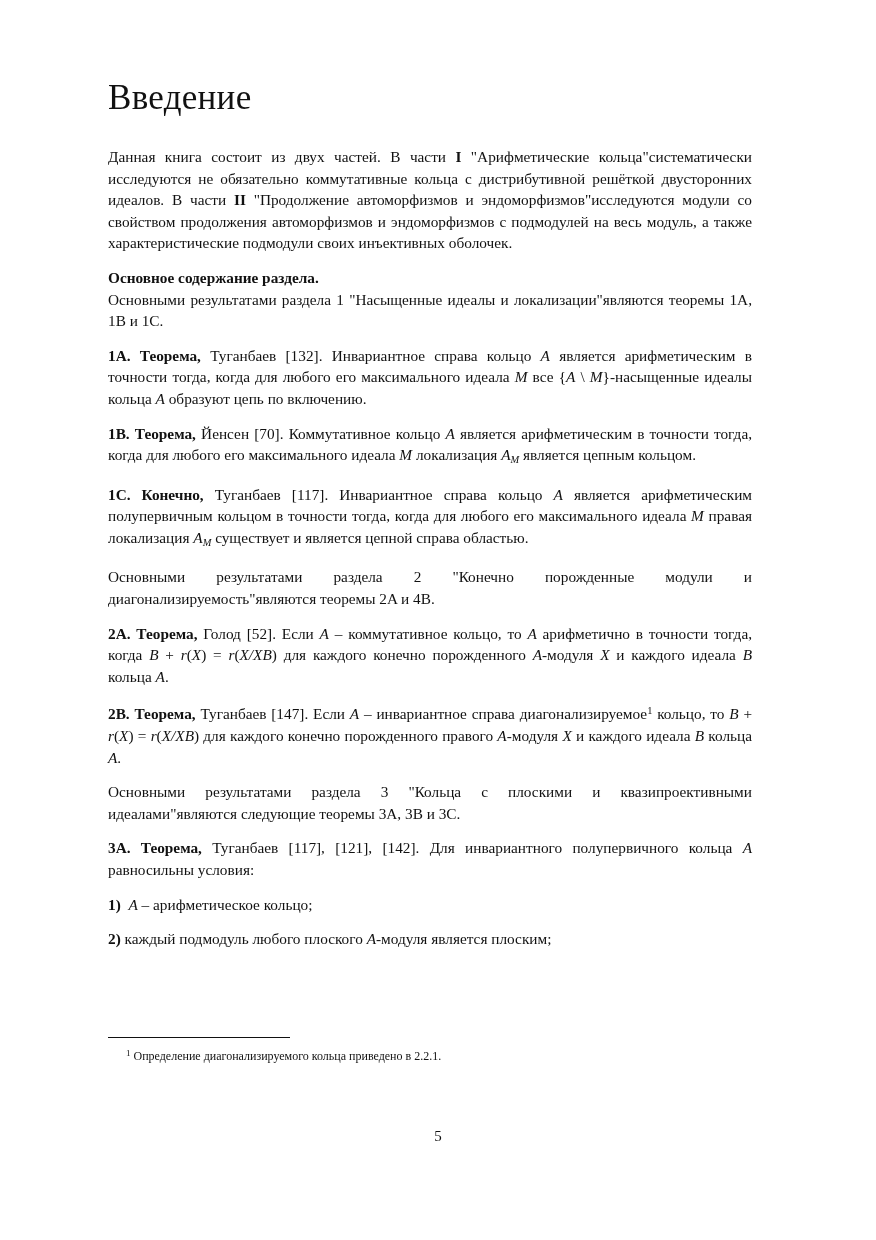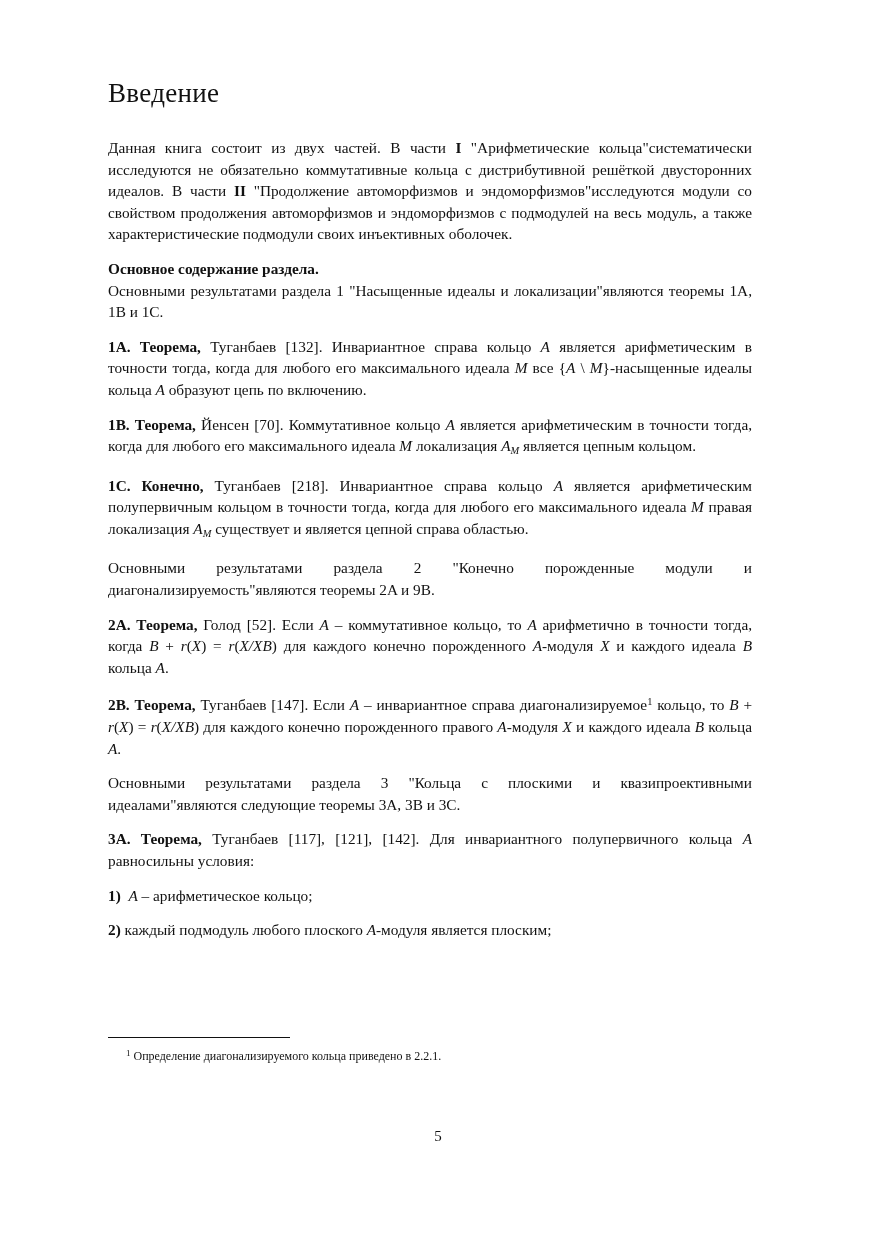--- a/index.html
+++ b/index.html
@@ -21,21 +21,21 @@
     height: 1240px;
     overflow: hidden;
   }
   .content {
     position: absolute;
     left: 108px;
     top: 78px;
     width: 660px;
   }
   h1.title {
-    font-size: 27px;
+    font-size: 35px;
     font-weight: normal;
     font-family: "Liberation Serif", "DejaVu Serif", serif;
     letter-spacing: 0.3px;
     margin: 0 0 28px 0;
     padding: 0;
   }
   p {
     margin: 0 16px 3px 0;
     font-size: 15.3px;
     line-height: 21.6px;
@@ -108,23 +108,23 @@
     <p>Данная книга состоит из двух частей. В&nbsp;части <span class="bold">I</span> "Арифметические кольца"систематически исследуются не обязательно коммутативные кольца с дистрибутивной решёткой двусторонних идеалов. В части <span class="bold">II</span> "Продолжение автоморфизмов и эндоморфизмов"исследуются модули со свойством продолжения автоморфизмов и эндоморфизмов с подмодулей на весь модуль, а также характеристические подмодули своих инъективных оболочек.</p>
 
     <p class="gap tight bold">Основное содержание раздела.</p>
 
     <p>Основными результатами раздела 1 "Насыщенные идеалы и локализации"являются теоремы 1A, 1B и 1C.</p>
 
     <p class="gap"><span class="bold">1A. Теорема,</span> <span>Туганбаев [132].</span> Инвариантное справа кольцо <span class="mi">A</span> является арифметическим в точности тогда, когда для любого его максимального идеала <span class="mi">M</span> все <span class="mu">{</span><span class="mi">A</span> <span class="mu">\</span> <span class="mi">M</span><span class="mu">}</span>-насыщенные идеалы кольца <span class="mi">A</span> образуют цепь по включению.</p>
 
     <p class="gap"><span class="bold">1B. Теорема,</span> <span>Йенсен [70].</span> Коммутативное кольцо <span class="mi">A</span> является арифметическим в точности тогда, когда для любого его максимального идеала <span class="mi">M</span> локализация <span class="mi">A</span><sub class="mi">M</sub> является цепным кольцом.</p>
 
-    <p class="gap"><span class="bold">1C. Конечно,</span> <span>Туганбаев [218].</span> Инвариантное справа кольцо <span class="mi">A</span> является арифметическим полупервичным кольцом в точности тогда, когда для любого его максимального идеала <span class="mi">M</span> правая локализация <span class="mi">A</span><sub class="mi">M</sub> существует и является цепной справа областью.</p>
+    <p class="gap"><span class="bold">1C. Конечно,</span> <span>Туганбаев [117].</span> Инвариантное справа кольцо <span class="mi">A</span> является арифметическим полупервичным кольцом в точности тогда, когда для любого его максимального идеала <span class="mi">M</span> правая локализация <span class="mi">A</span><sub class="mi">M</sub> существует и является цепной справа областью.</p>
 
-    <p class="gap">Основными результатами раздела 2 "Конечно порожденные модули и диагонализируемость"являются теоремы 2A и 9B.</p>
+    <p class="gap">Основными результатами раздела 2 "Конечно порожденные модули и диагонализируемость"являются теоремы 2A и 4B.</p>
 
     <p class="gap"><span class="bold">2A. Теорема,</span> <span>Голод [52].</span> Если <span class="mi">A</span> – коммутативное кольцо, то <span class="mi">A</span> арифметично в точности тогда, когда <span class="mi">B</span> + <span class="mi">r</span>(<span class="mi">X</span>) = <span class="mi">r</span>(<span class="mi">X/XB</span>) для каждого конечно порожденного <span class="mi">A</span>-модуля <span class="mi">X</span> и каждого идеала <span class="mi">B</span> кольца <span class="mi">A</span>.</p>
 
     <p class="gap"><span class="bold">2B. Теорема,</span> <span>Туганбаев [147].</span> Если <span class="mi">A</span> – инвариантное справа диагонализируемое<sup>1</sup> кольцо, то <span class="mi">B</span> + <span class="mi">r</span>(<span class="mi">X</span>) = <span class="mi">r</span>(<span class="mi">X/XB</span>) для каждого конечно порожденного правого <span class="mi">A</span>-модуля <span class="mi">X</span> и каждого идеала <span class="mi">B</span> кольца <span class="mi">A</span>.</p>
 
     <p class="gap">Основными результатами раздела 3 "Кольца с плоскими и квазипроективными идеалами"являются следующие теоремы 3A, 3B и 3C.</p>
 
     <p class="gap"><span class="bold">3A. Теорема,</span> <span>Туганбаев [117], [121], [142].</span> Для инвариантного полупервичного кольца <span class="mi">A</span> равносильны условия:</p>
 
     <p class="gap"><span class="bold">1)</span>&nbsp; <span class="mi">A</span> – арифметическое кольцо;</p>

